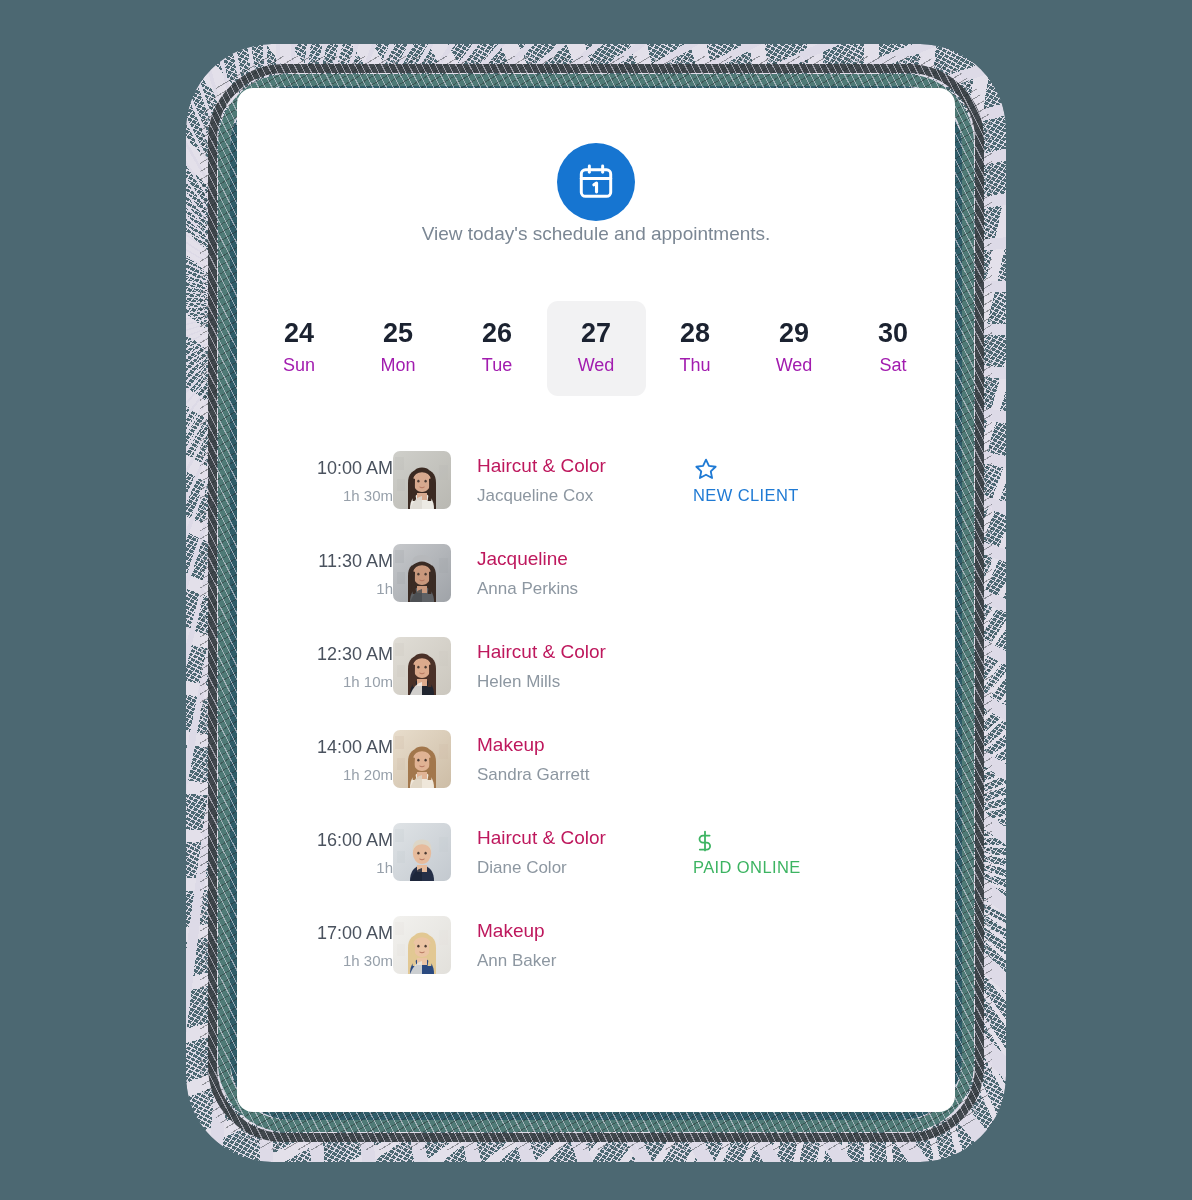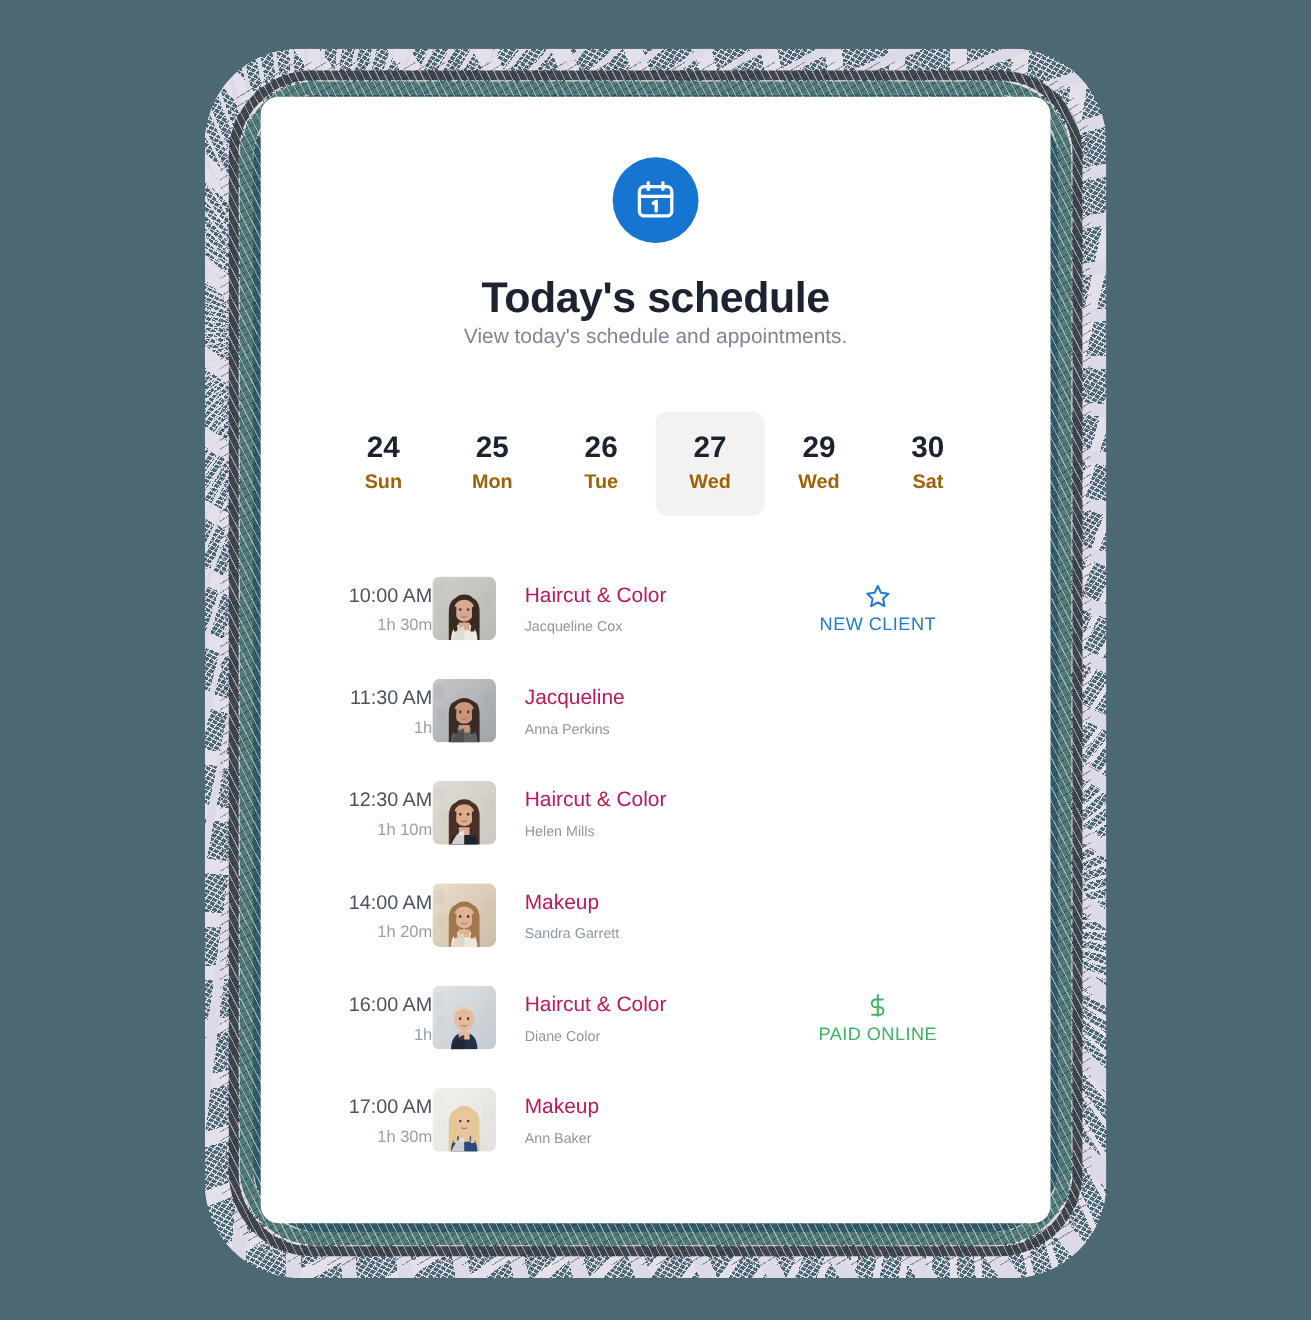--- a/index.html
+++ b/index.html
@@ -158,22 +158,21 @@
 
   .day-num {
     font-size: 27px;
     font-weight: bold;
     color: #1b2230;
     line-height: 1.05;
   }
   .day-name {
     margin-top: 8px;
     font-size: 18px;
-    color: #a16207;
-    font-weight: bold;
+    color: #a21caf;
   }
 
   
   .list { margin-top: 46px; padding: 0 52px; }
 
   .appt {
     display: flex;
     align-items: center;
     height: 76px;
     margin-bottom: 17px;
@@ -202,28 +201,27 @@
   .avatar svg { display: block; width: 58px; height: 58px; }
 
   .col-info { flex: 1 1 auto; min-width: 0; }
   .ap-service {
     font-size: 19px;
     color: #be185d;
     line-height: 1.25;
   }
   .ap-client {
     margin-top: 8px;
-    font-size: 13px;
+    font-size: 17px;
     color: #8d97a1;
   }
 
   .col-badge {
     width: 210px;
     flex: none;
-    text-align: center;
   }
   .badge-icon { height: 26px; line-height: 26px; }
   .badge-text {
     margin-top: 4px;
     font-size: 16.5px;
     letter-spacing: .4px;
   }
   .badge-new  { color: #1f7ad4; }
   .badge-paid { color: #3db462; }
   .badge-empty { visibility: hidden; }
@@ -246,40 +244,43 @@
       <div class="cal-badge">
         <svg width="42" height="42" viewBox="0 0 24 24" fill="none" stroke="#ffffff" stroke-width="1.7" stroke-linecap="round" stroke-linejoin="round">
           <rect x="3.6" y="5" width="16.8" height="15.2" rx="2.4"></rect>
           <line x1="3.6" y1="10" x2="20.4" y2="10"></line>
           <line x1="8.2" y1="2.9" x2="8.2" y2="6.4"></line>
           <line x1="15.8" y1="2.9" x2="15.8" y2="6.4"></line>
           <path d="M10.8 13.6 L12.3 12.6 L12.3 17.6" stroke-width="1.8"></path>
         </svg>
       </div>
 
-      <div class="page-title">Today's schedule</div>
       <div class="page-sub">View today's schedule and appointments.</div>
     </div>
 
     <div class="week" id="week-strip">
         <div class="day">
           <div class="day-num">24</div>
           <div class="day-name">Sun</div>
         </div>
         <div class="day">
           <div class="day-num">25</div>
           <div class="day-name">Mon</div>
         </div>
         <div class="day">
           <div class="day-num">26</div>
           <div class="day-name">Tue</div>
         </div>
         <div class="day sel">
           <div class="day-num">27</div>
           <div class="day-name">Wed</div>
+        </div>
+        <div class="day">
+          <div class="day-num">28</div>
+          <div class="day-name">Thu</div>
         </div>
         <div class="day">
           <div class="day-num">29</div>
           <div class="day-name">Wed</div>
         </div>
         <div class="day">
           <div class="day-num">30</div>
           <div class="day-name">Sat</div>
         </div>
       </div>

